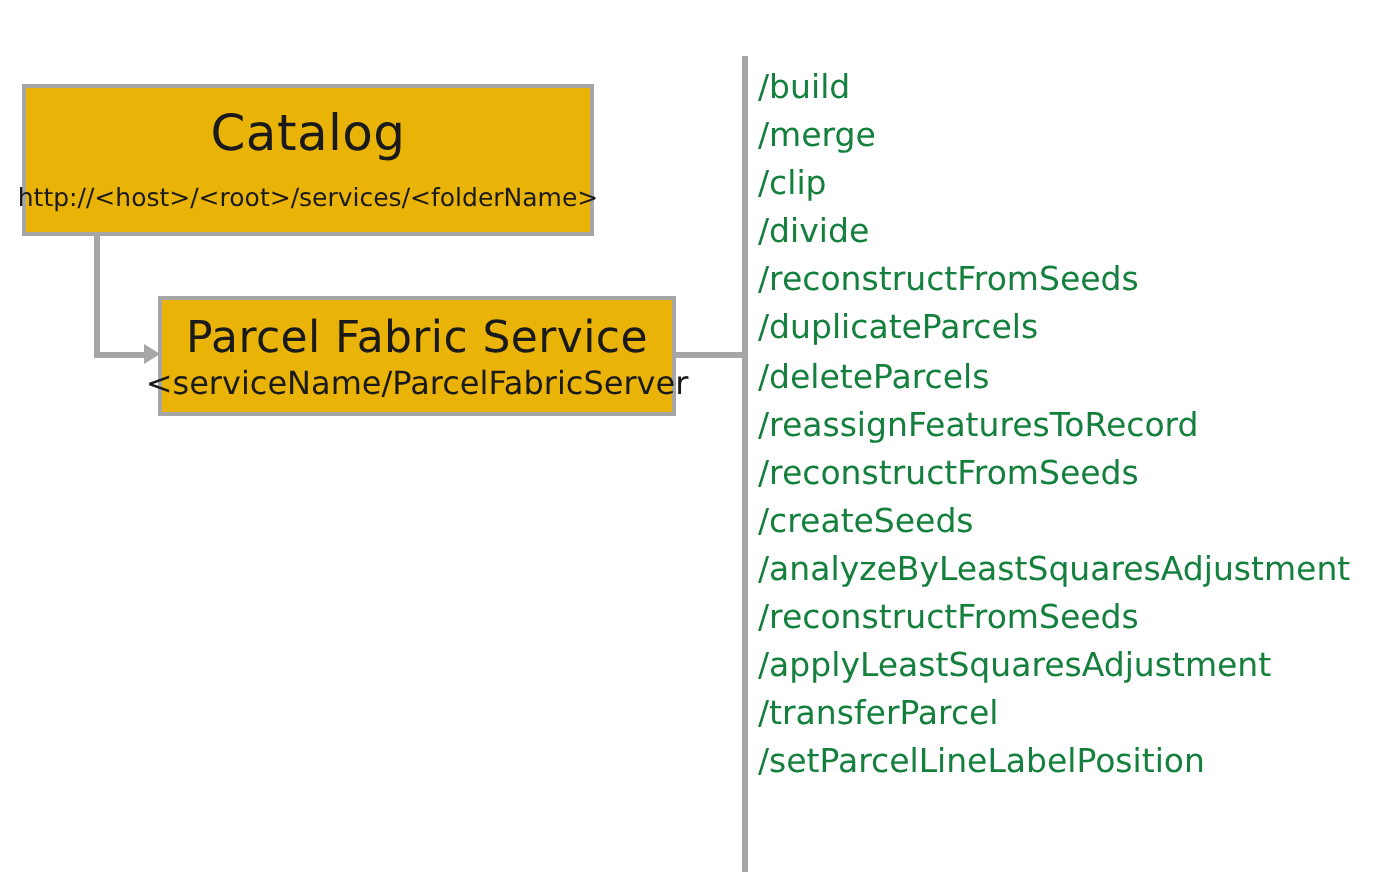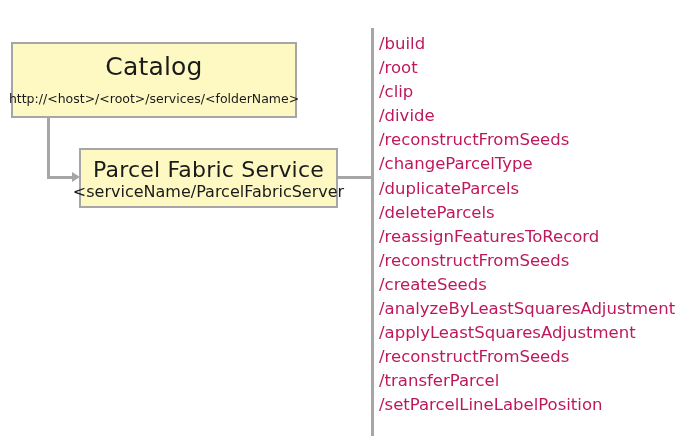--- a/index.html
+++ b/index.html
@@ -19,21 +19,21 @@
     left: 0;
     top: 0;
     width: 690px;
     height: 442px;
   }
 
   
   .node {
     position: absolute;
     box-sizing: border-box;
-    background: #fef9c3;
+    background: #eab308;
     border: 2px solid #a6a6a6;
     display: flex;
     flex-direction: column;
     align-items: center;
     justify-content: center;
     text-align: center;
   }
   .node-title {
     color: #1a1a1a;
     font-size: 24px;
@@ -115,21 +115,21 @@
   #operations-list {
     position: absolute;
     left: 379px;
     top: 32px;
     width: 300px;
     margin: 0;
     padding: 0;
     list-style: none;
   }
   #operations-list li {
-    color: #be185d;
+    color: #15803d;
     font-size: 16.5px;
     line-height: 24.1px;
     white-space: nowrap;
     font-weight: 400;
   }
 </style>
 </head>
 <body>
 
 <div id="diagram">
@@ -146,30 +146,29 @@
   <div class="node" id="service-node">
     <div class="node-title">Parcel Fabric Service</div>
     <div class="node-subtitle">&lt;serviceName/ParcelFabricServer</div>
   </div>
 
   <div class="connector" id="conn-ops-stub"></div>
   <div class="connector" id="ops-spine"></div>
 
   <ul id="operations-list">
       <li>/build</li>
-      <li>/root</li>
+      <li>/merge</li>
       <li>/clip</li>
       <li>/divide</li>
       <li>/reconstructFromSeeds</li>
-      <li>/changeParcelType</li>
       <li>/duplicateParcels</li>
       <li>/deleteParcels</li>
       <li>/reassignFeaturesToRecord</li>
       <li>/reconstructFromSeeds</li>
       <li>/createSeeds</li>
       <li>/analyzeByLeastSquaresAdjustment</li>
+      <li>/reconstructFromSeeds</li>
       <li>/applyLeastSquaresAdjustment</li>
-      <li>/reconstructFromSeeds</li>
       <li>/transferParcel</li>
       <li>/setParcelLineLabelPosition</li>
     </ul>
 
 </div>
 
 </body></html>

